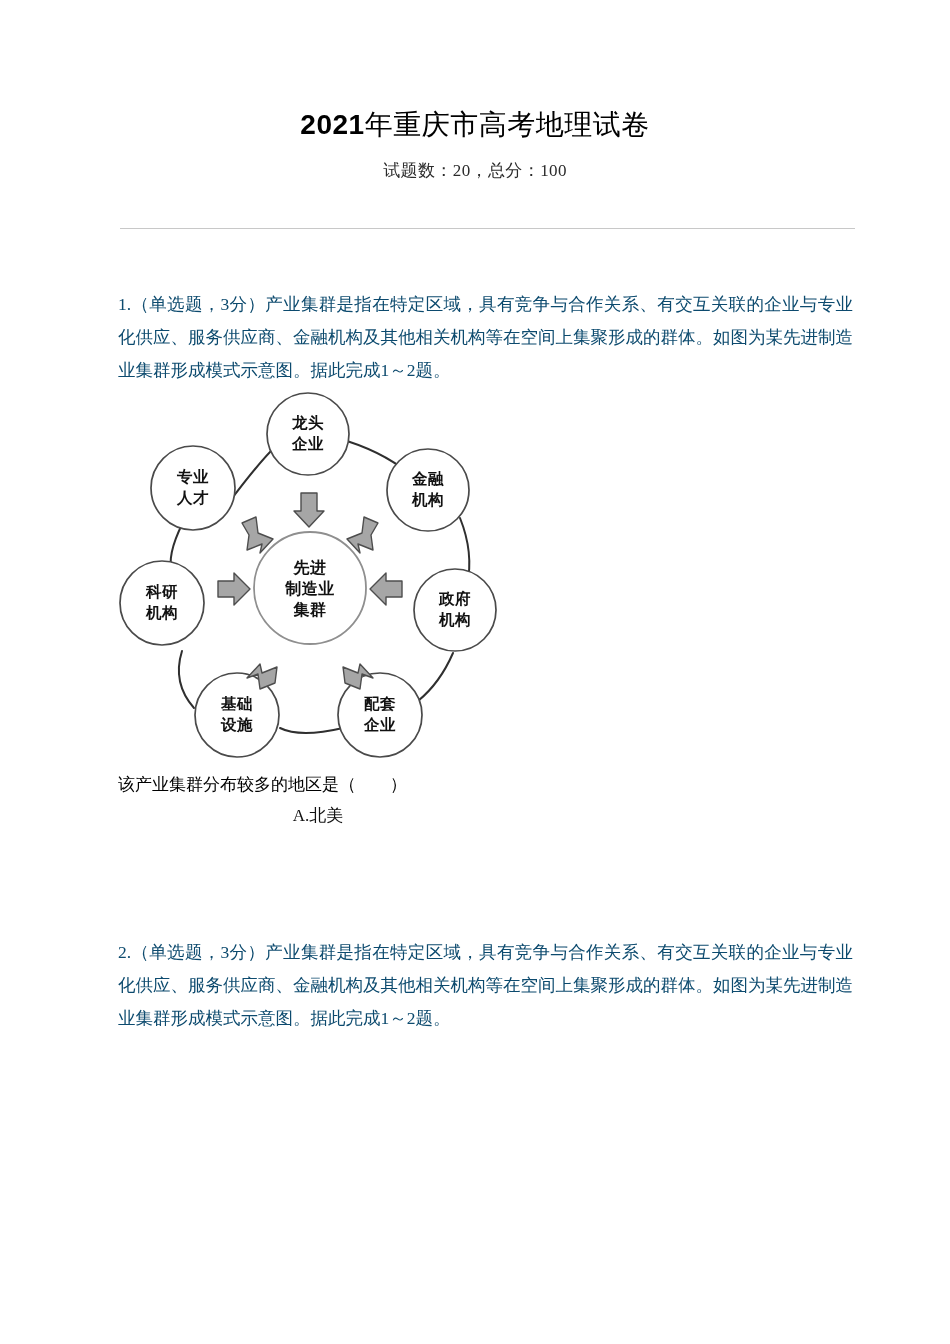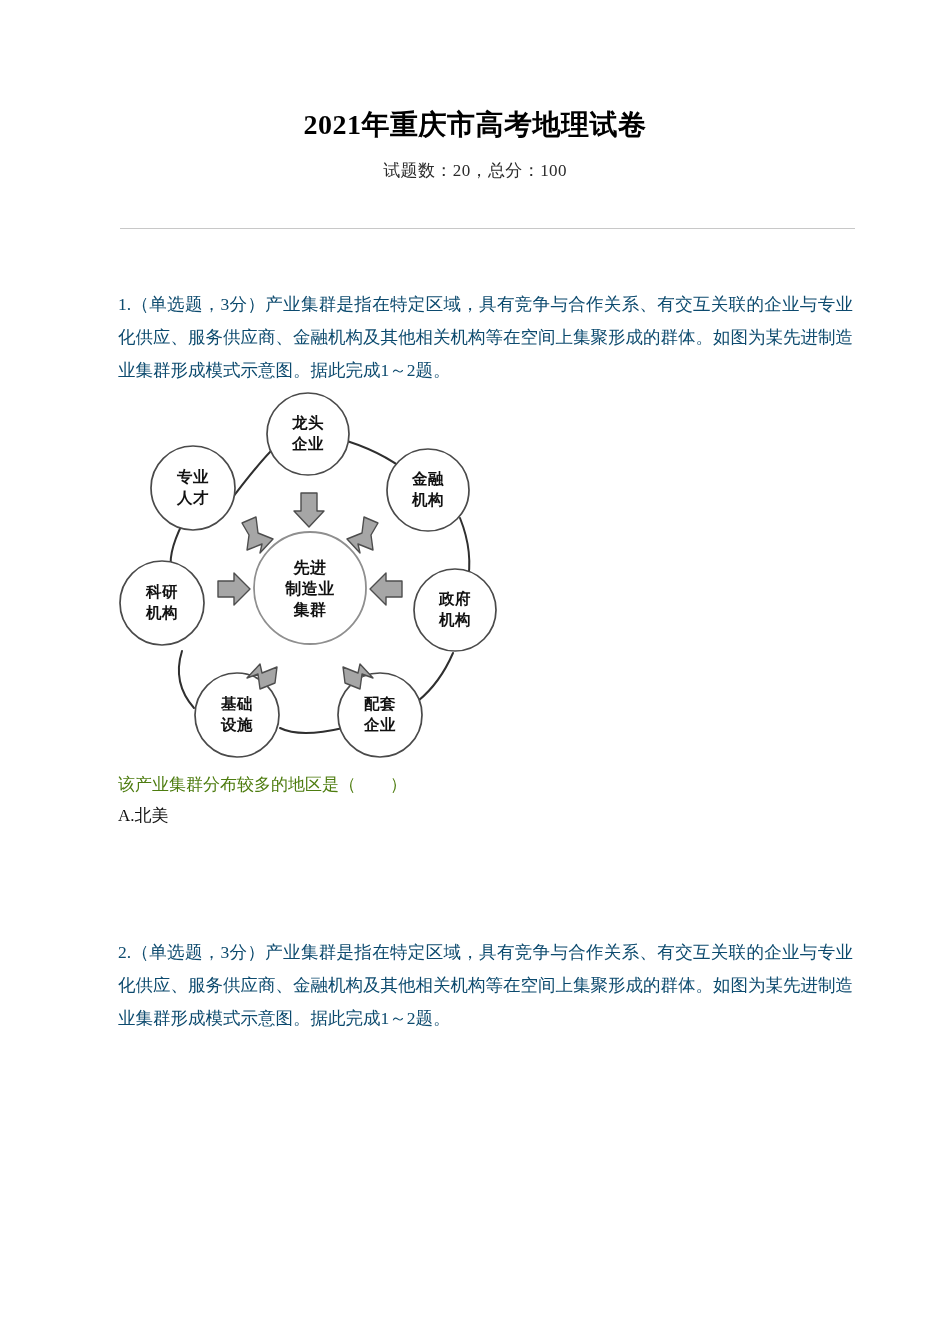--- a/index.html
+++ b/index.html
@@ -29,24 +29,24 @@
     right: 0;
     top: 107px;
     text-align: center;
     font-size: 28px;
     line-height: 36px;
     letter-spacing: 0.5px;
     white-space: nowrap;
   }
   .doc-title .year {
     font-weight: bold;
-    font-family: Liberation Serif, serif;
+    font-family: Liberation Sans, sans-serif;
   }
   .doc-title .title-cn {
-    font-weight: 700;
+    font-weight: 400;
   }
 
   .doc-subtitle {
     position: absolute;
     left: 0;
     right: 0;
     top: 158px;
     text-align: center;
     font-size: 17px;
     line-height: 26px;
@@ -81,34 +81,35 @@
     font-family: "Liberation Serif", "DejaVu Serif", serif;
   }
 
   .sub-stem {
     position: absolute;
     left: 118px;
     top: 770px;
     width: 735px;
     font-size: 17px;
     line-height: 30px;
-    color: #4d7c0f;
+    color: #000000;
   }
 
   .options {
     position: absolute;
     left: 118px;
     top: 800px;
     width: 400px;
   }
   .option-row {
     font-size: 17px;
     line-height: 32px;
     color: #111;
     white-space: nowrap;
+    text-align: center;
   }
   .option-row .opt-key {
     font-family: "Liberation Serif", "DejaVu Serif", serif;
   }
 
   
   .figure {
     position: absolute;
     left: 110px;
     top: 383px;

